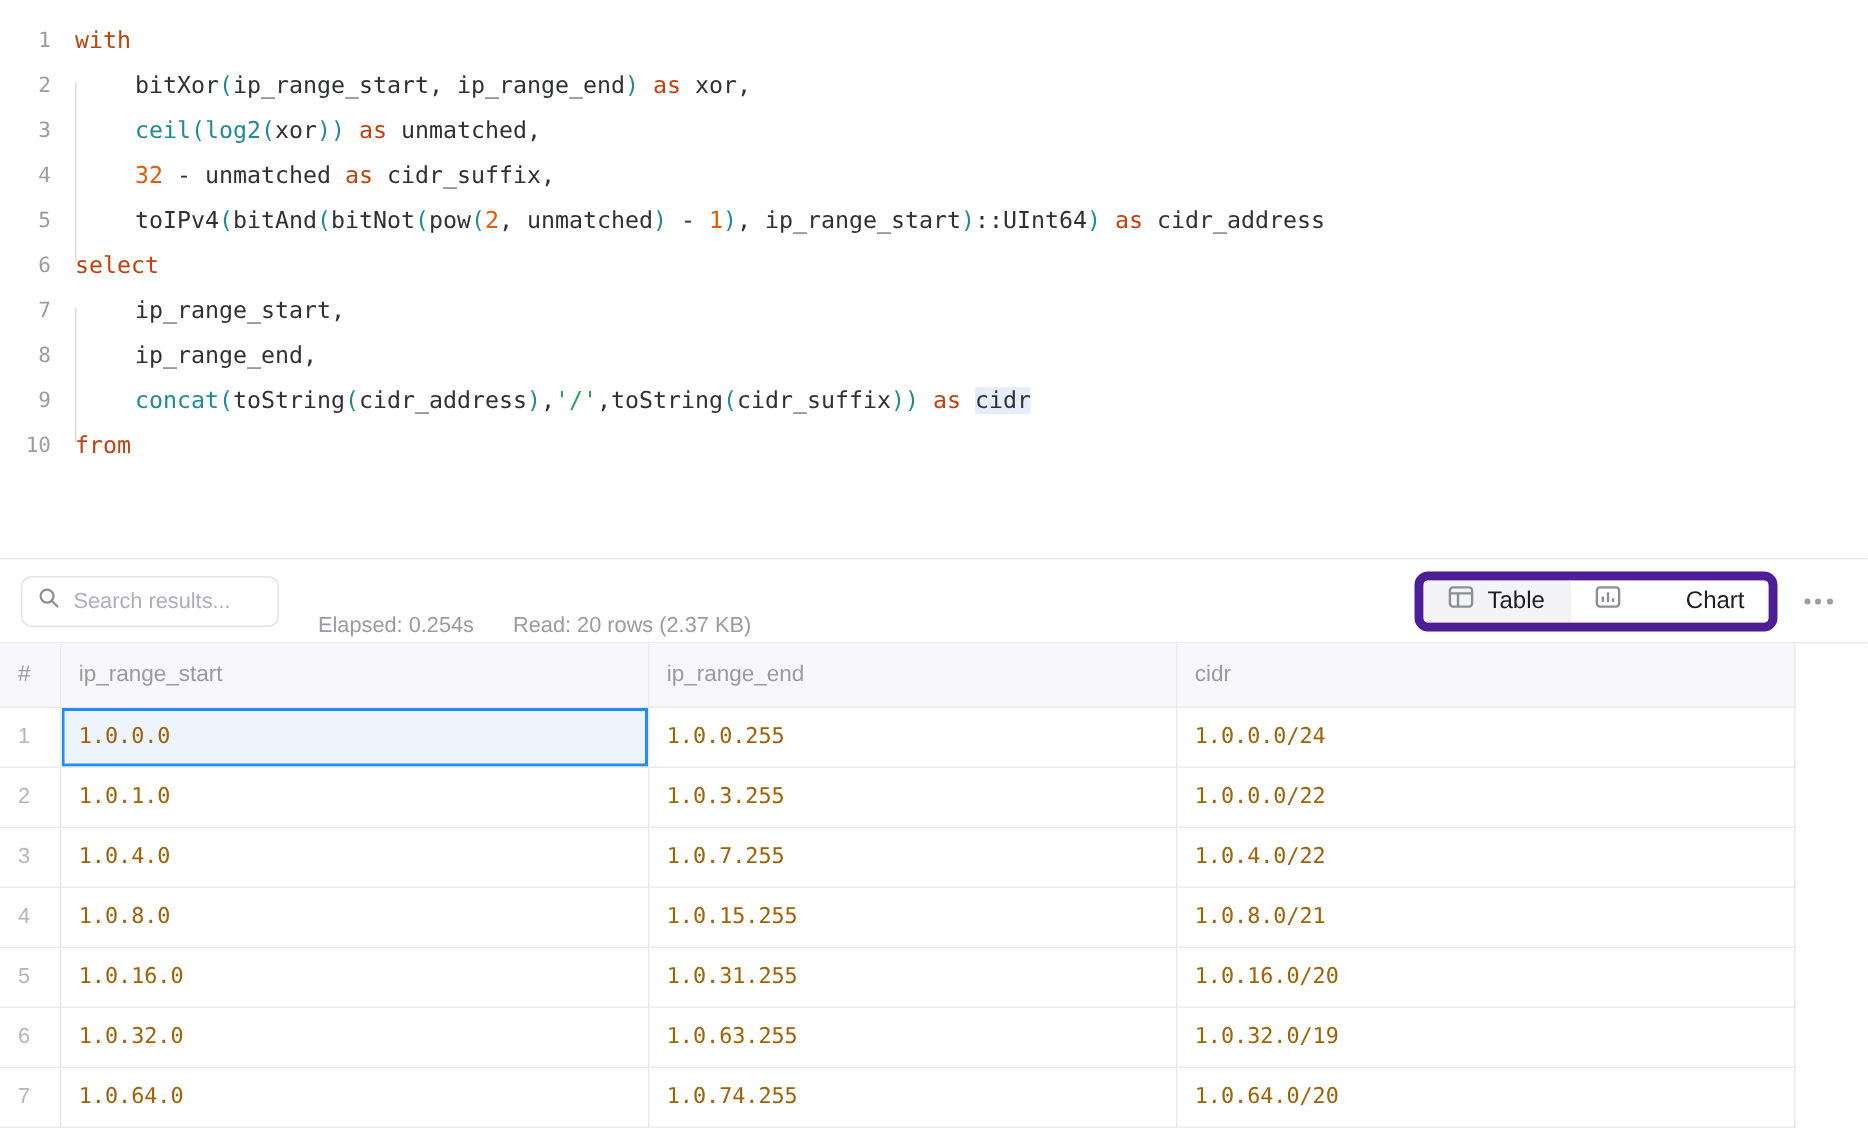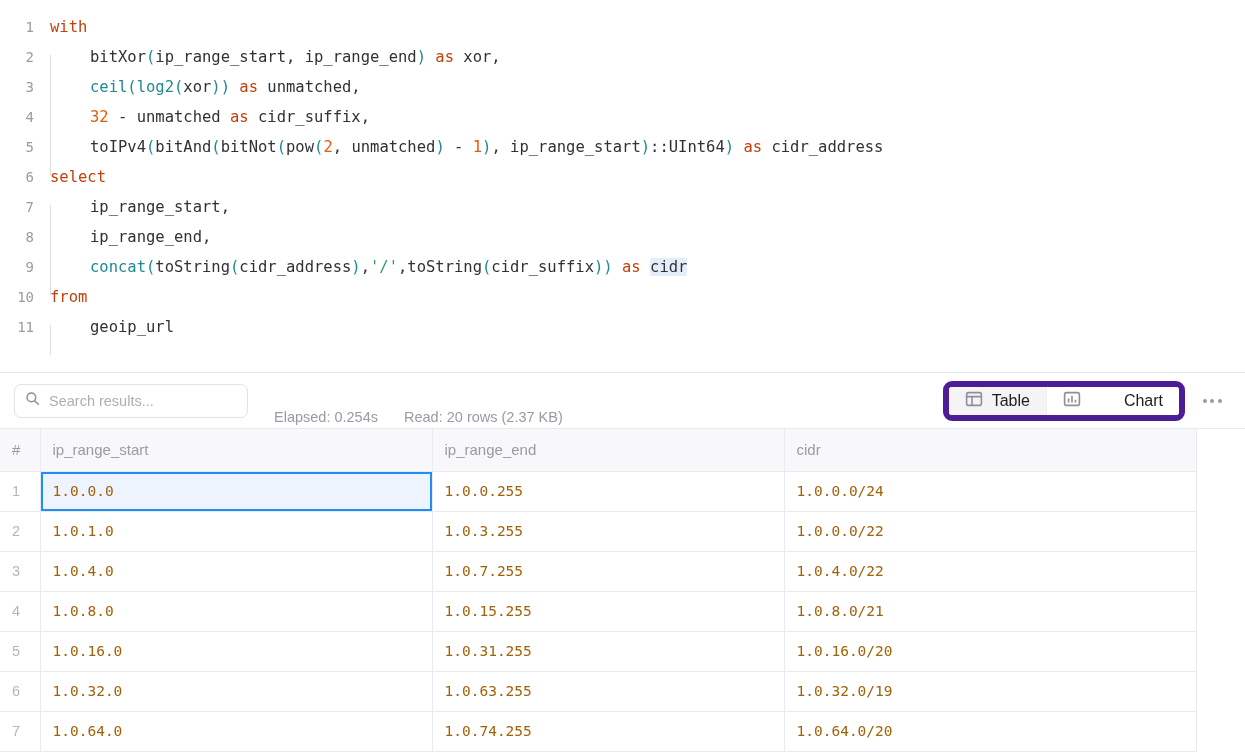--- a/index.html
+++ b/index.html
@@ -74,21 +74,21 @@
 
   
   .toolbar {
     height: 55px;
     display: flex;
     align-items: center;
     padding: 0 14px;
     background: #ffffff;
   }
   .search-box {
-    width: 234px;
+    width: 172px;
     height: 34px;
     border: 1px solid #e2e2e8;
     border-radius: 7px;
     display: flex;
     align-items: center;
     padding: 0 10px;
     gap: 9px;
     background: #fff;
   }
   .search-box svg { flex: 0 0 auto; }
@@ -221,21 +221,20 @@
       <div class="code-line"><div class="gutter">1</div><div class="code-text"><span class="kw">with</span></div></div>
       <div class="code-line"><div class="gutter">2</div><div class="code-text"><span class="indent-guide"></span><span class="plain">bitXor</span><span class="pun">(</span><span class="plain">ip_range_start, ip_range_end</span><span class="pun">)</span><span class="plain"> </span><span class="kw">as</span><span class="plain"> xor,</span></div></div>
       <div class="code-line"><div class="gutter">3</div><div class="code-text"><span class="indent-guide"></span><span class="fn">ceil</span><span class="pun">(</span><span class="fn">log2</span><span class="pun">(</span><span class="plain">xor</span><span class="pun">))</span><span class="plain"> </span><span class="kw">as</span><span class="plain"> unmatched,</span></div></div>
       <div class="code-line"><div class="gutter">4</div><div class="code-text"><span class="indent-guide"></span><span class="num">32</span><span class="plain"> - unmatched </span><span class="kw">as</span><span class="plain"> cidr_suffix,</span></div></div>
       <div class="code-line"><div class="gutter">5</div><div class="code-text"><span class="indent-guide"></span><span class="plain">toIPv4</span><span class="pun">(</span><span class="plain">bitAnd</span><span class="pun">(</span><span class="plain">bitNot</span><span class="pun">(</span><span class="plain">pow</span><span class="pun">(</span><span class="num">2</span><span class="plain">, unmatched</span><span class="pun">)</span><span class="plain"> - </span><span class="num">1</span><span class="pun">)</span><span class="plain">, ip_range_start</span><span class="pun">)</span><span class="plain">::UInt64</span><span class="pun">)</span><span class="plain"> </span><span class="kw">as</span><span class="plain"> cidr_address</span></div></div>
       <div class="code-line"><div class="gutter">6</div><div class="code-text"><span class="kw">select</span></div></div>
       <div class="code-line"><div class="gutter">7</div><div class="code-text"><span class="indent-guide"></span><span class="plain">ip_range_start,</span></div></div>
       <div class="code-line"><div class="gutter">8</div><div class="code-text"><span class="indent-guide"></span><span class="plain">ip_range_end,</span></div></div>
       <div class="code-line"><div class="gutter">9</div><div class="code-text"><span class="indent-guide"></span><span class="fn">concat</span><span class="pun">(</span><span class="plain">toString</span><span class="pun">(</span><span class="plain">cidr_address</span><span class="pun">)</span><span class="plain">,</span><span class="str">'/'</span><span class="plain">,</span><span class="plain">toString</span><span class="pun">(</span><span class="plain">cidr_suffix</span><span class="pun">))</span><span class="plain"> </span><span class="kw">as</span><span class="plain"> </span><span class="plain sel-token">cidr</span></div></div>
       <div class="code-line"><div class="gutter">10</div><div class="code-text"><span class="kw">from</span></div></div>
-      <div class="code-line"><div class="gutter">11</div><div class="code-text"><span class="indent-guide"></span><span class="plain">geoip_url</span></div></div>
     </div>
 </div>
 
 <div class="divider"></div>
 
 <div class="toolbar">
 
   <div class="search-box">
     <span>
       <svg width="15" height="15" viewBox="0 0 16 16">

